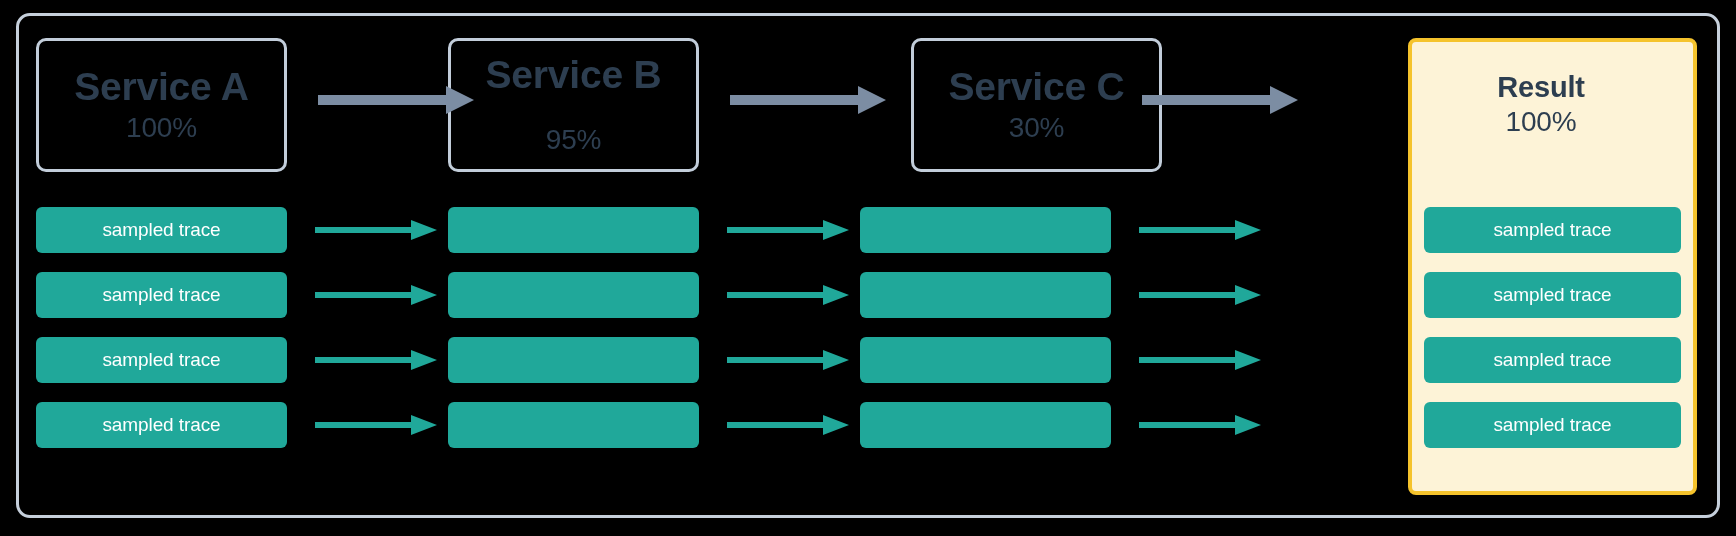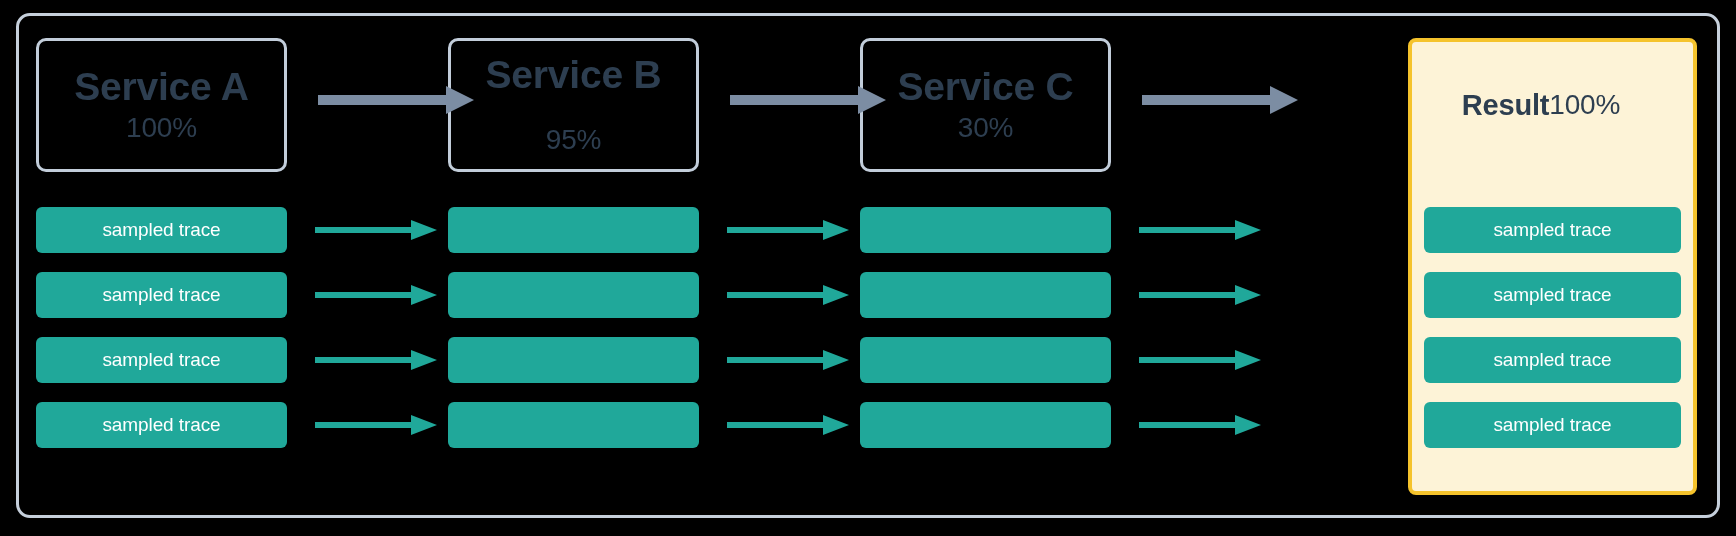--- a/index.html
+++ b/index.html
@@ -78,21 +78,21 @@
   }
 
   
   .result-head {
     position: absolute;
     top: 38px;
     left: 1408px;
     width: 266px;
     height: 134px;
     display: flex;
-    flex-direction: row;
+    flex-direction: column;
     align-items: center;
     justify-content: center;
     pointer-events: none;
   }
   .result-head .name {
     font-size: 29px;
     font-weight: bold;
     color: #2D3E50;
     line-height: 1.18;
     letter-spacing: -0.2px;
@@ -140,21 +140,21 @@
   <div class="service-box" style="left:36px;">
     <div class="name">Service A</div>
     <div class="pct">100%</div>
   </div>
 
   <div class="service-box" style="left:448px;gap:24px;">
     <div class="name">Service B</div>
     <div class="pct">95%</div>
   </div>
 
-  <div class="service-box" style="left:860px;">
+  <div class="service-box" style="left:911px;">
     <div class="name">Service C</div>
     <div class="pct">30%</div>
   </div>
 
   <div class="result-head">
     <div class="name">Result</div>
     <div class="pct">100%</div>
   </div>
 
   <svg class="arrow" style="left:318px; top:86px;" width="156" height="28" viewBox="0 0 156 28">

